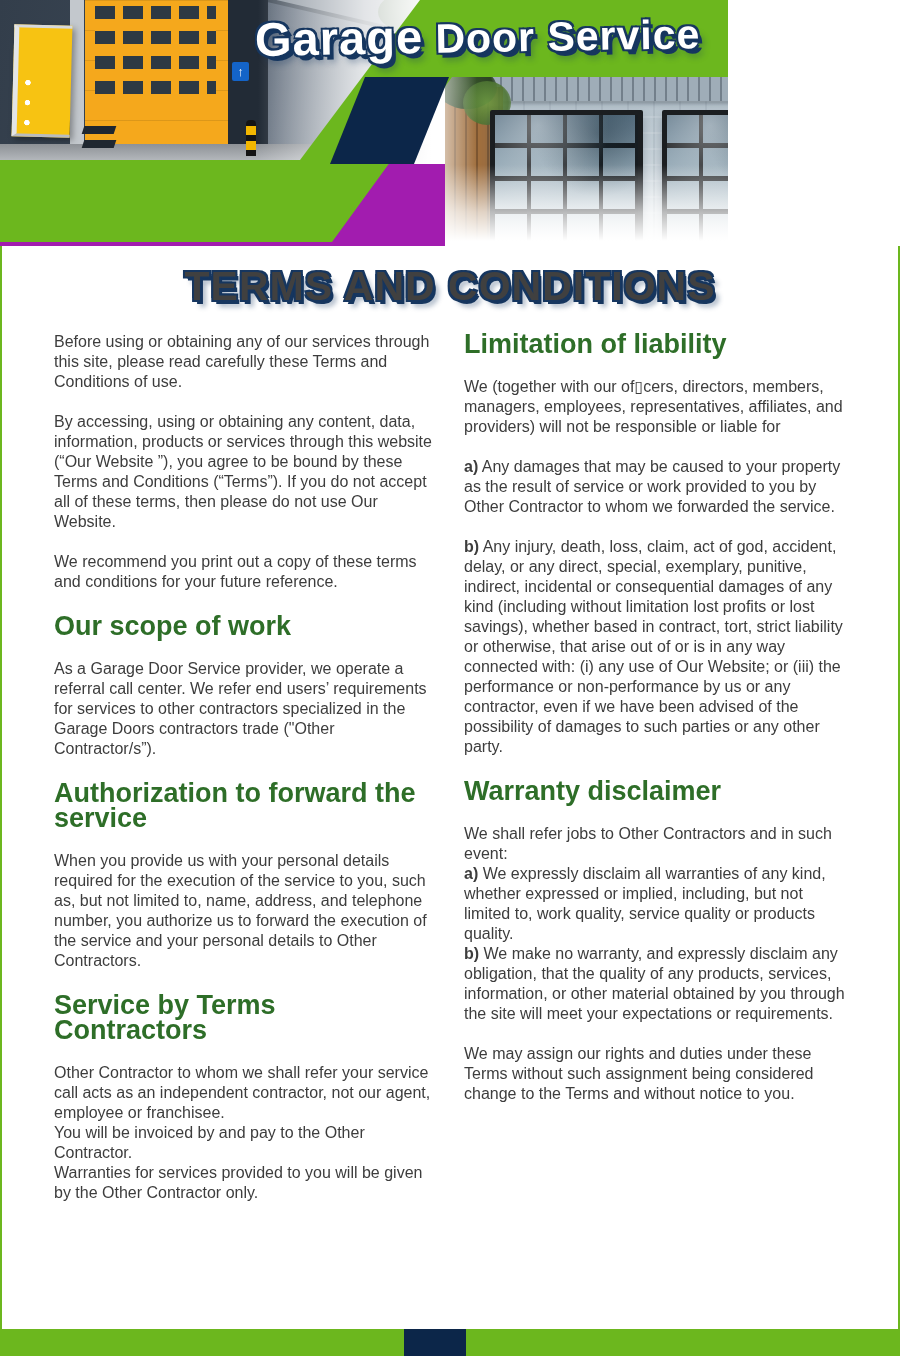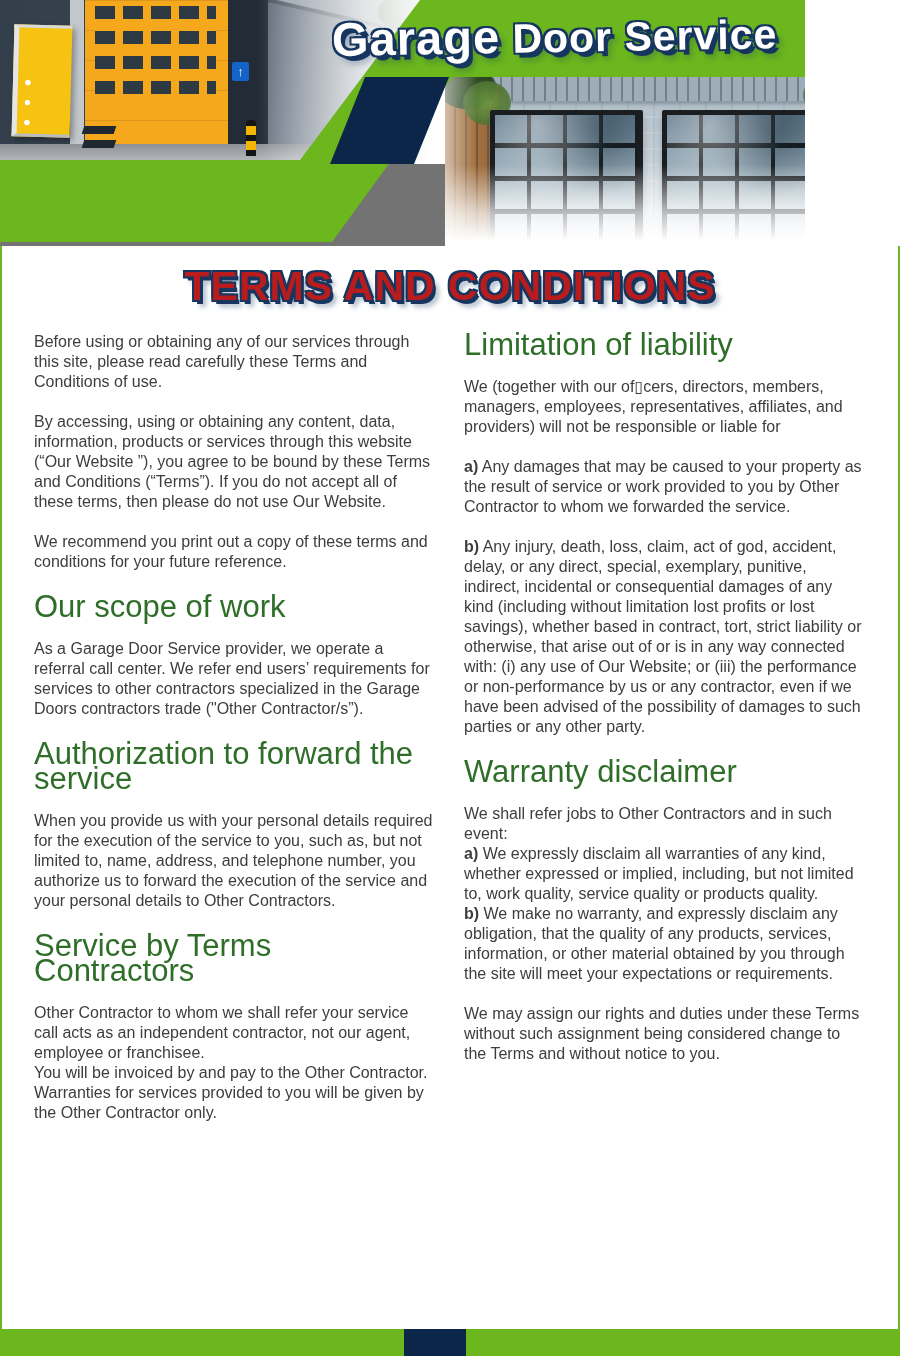--- a/index.html
+++ b/index.html
@@ -8,21 +8,21 @@
     --heading-green:#2e6e28;
     --body-text:#3d3d3d;
     --outline-navy:#16365f;
   }
   *{box-sizing:border-box;}
   html,body{margin:0;padding:0;background:#fff;}
   body{width:900px;height:1356px;position:relative;overflow:hidden;
        font-family:"Liberation Sans","DejaVu Sans",sans-serif;}
 
   
-  .hero{position:relative;width:805px;height:246px;background:#737373;overflow:hidden;}
+  .hero{position:relative;width:728px;height:246px;background:#a21caf;overflow:hidden;}
 
   
   .photo-left{position:absolute;left:0;top:0;width:445px;height:164px;overflow:hidden;
     background:linear-gradient(100deg,#333e4b 0%,#3a4654 40%,#6b7684 62%,#97a0a9 80%,#cdd3d8 100%);}
   .roofline{position:absolute;left:110px;top:-38px;width:460px;height:52px;background:#8f98a2;
     transform:rotate(13deg);box-shadow:0 4px 0 rgba(20,28,38,.35);}
   .ldoor{position:absolute;left:85px;top:0;width:143px;height:152px;background:#f5a81c;
     border-bottom:4px solid #16181a;
     background-image:repeating-linear-gradient(180deg,rgba(0,0,0,.10) 0 1px,transparent 1px 30px);}
   .ldoor::before{content:'';position:absolute;left:10px;right:12px;top:6px;height:100px;
@@ -101,29 +101,29 @@
     text-shadow:-2px -2px 0 var(--outline-navy),2px -2px 0 var(--outline-navy),
                 -2px 2px 0 var(--outline-navy),2px 2px 0 var(--outline-navy),
                 4px 5px 0 var(--outline-navy),6px 8px 6px rgba(18,53,94,.35);}
   .brand .w1{font-size:47px;}
   .brand .w2{font-size:41px;}
 
   
   .body-wrap{position:relative;width:900px;height:1083px;background:#fff;
     border-left:2px solid var(--green);border-right:2px solid var(--green);}
   h1.page-title{margin:0;padding:16px 0 22px;text-align:center;
-    font-size:41px;font-weight:bold;letter-spacing:1px;color:#b91c1c;line-height:48px;
+    font-size:41px;font-weight:bold;letter-spacing:1px;color:#404040;line-height:48px;
     -webkit-text-stroke:2px var(--outline-navy);paint-order:stroke fill;
     text-shadow:-2px -2px 0 var(--outline-navy),2px -2px 0 var(--outline-navy),
                 -2px 2px 0 var(--outline-navy),2px 2px 0 var(--outline-navy),
                 3px 4px 0 var(--outline-navy),6px 7px 5px rgba(18,53,94,.35);}
-  .columns{display:flex;gap:28px;padding:0 32px;}
+  .columns{display:flex;gap:28px;padding:0 52px;}
   .col{flex:1;min-width:0;color:var(--body-text);}
   .col p{margin:0 0 20px;font-size:16px;line-height:20px;white-space:pre-line;}
-  .col h2{margin:22px 0 20px;font-size:31px;line-height:25px;color:var(--heading-green);font-weight:normal;}
+  .col h2{margin:22px 0 20px;font-size:27px;line-height:25px;color:var(--heading-green);font-weight:bold;}
   .col h2:first-child{margin-top:0;}
   .col .bold{font-weight:bold;}
 
   
   .footer-bar{position:absolute;left:0;bottom:0;width:900px;height:27px;background:var(--green);}
   .footer-block{position:absolute;left:404px;top:0;width:62px;height:27px;background:var(--navy);}
 </style>
 </head>
 <body>
 

